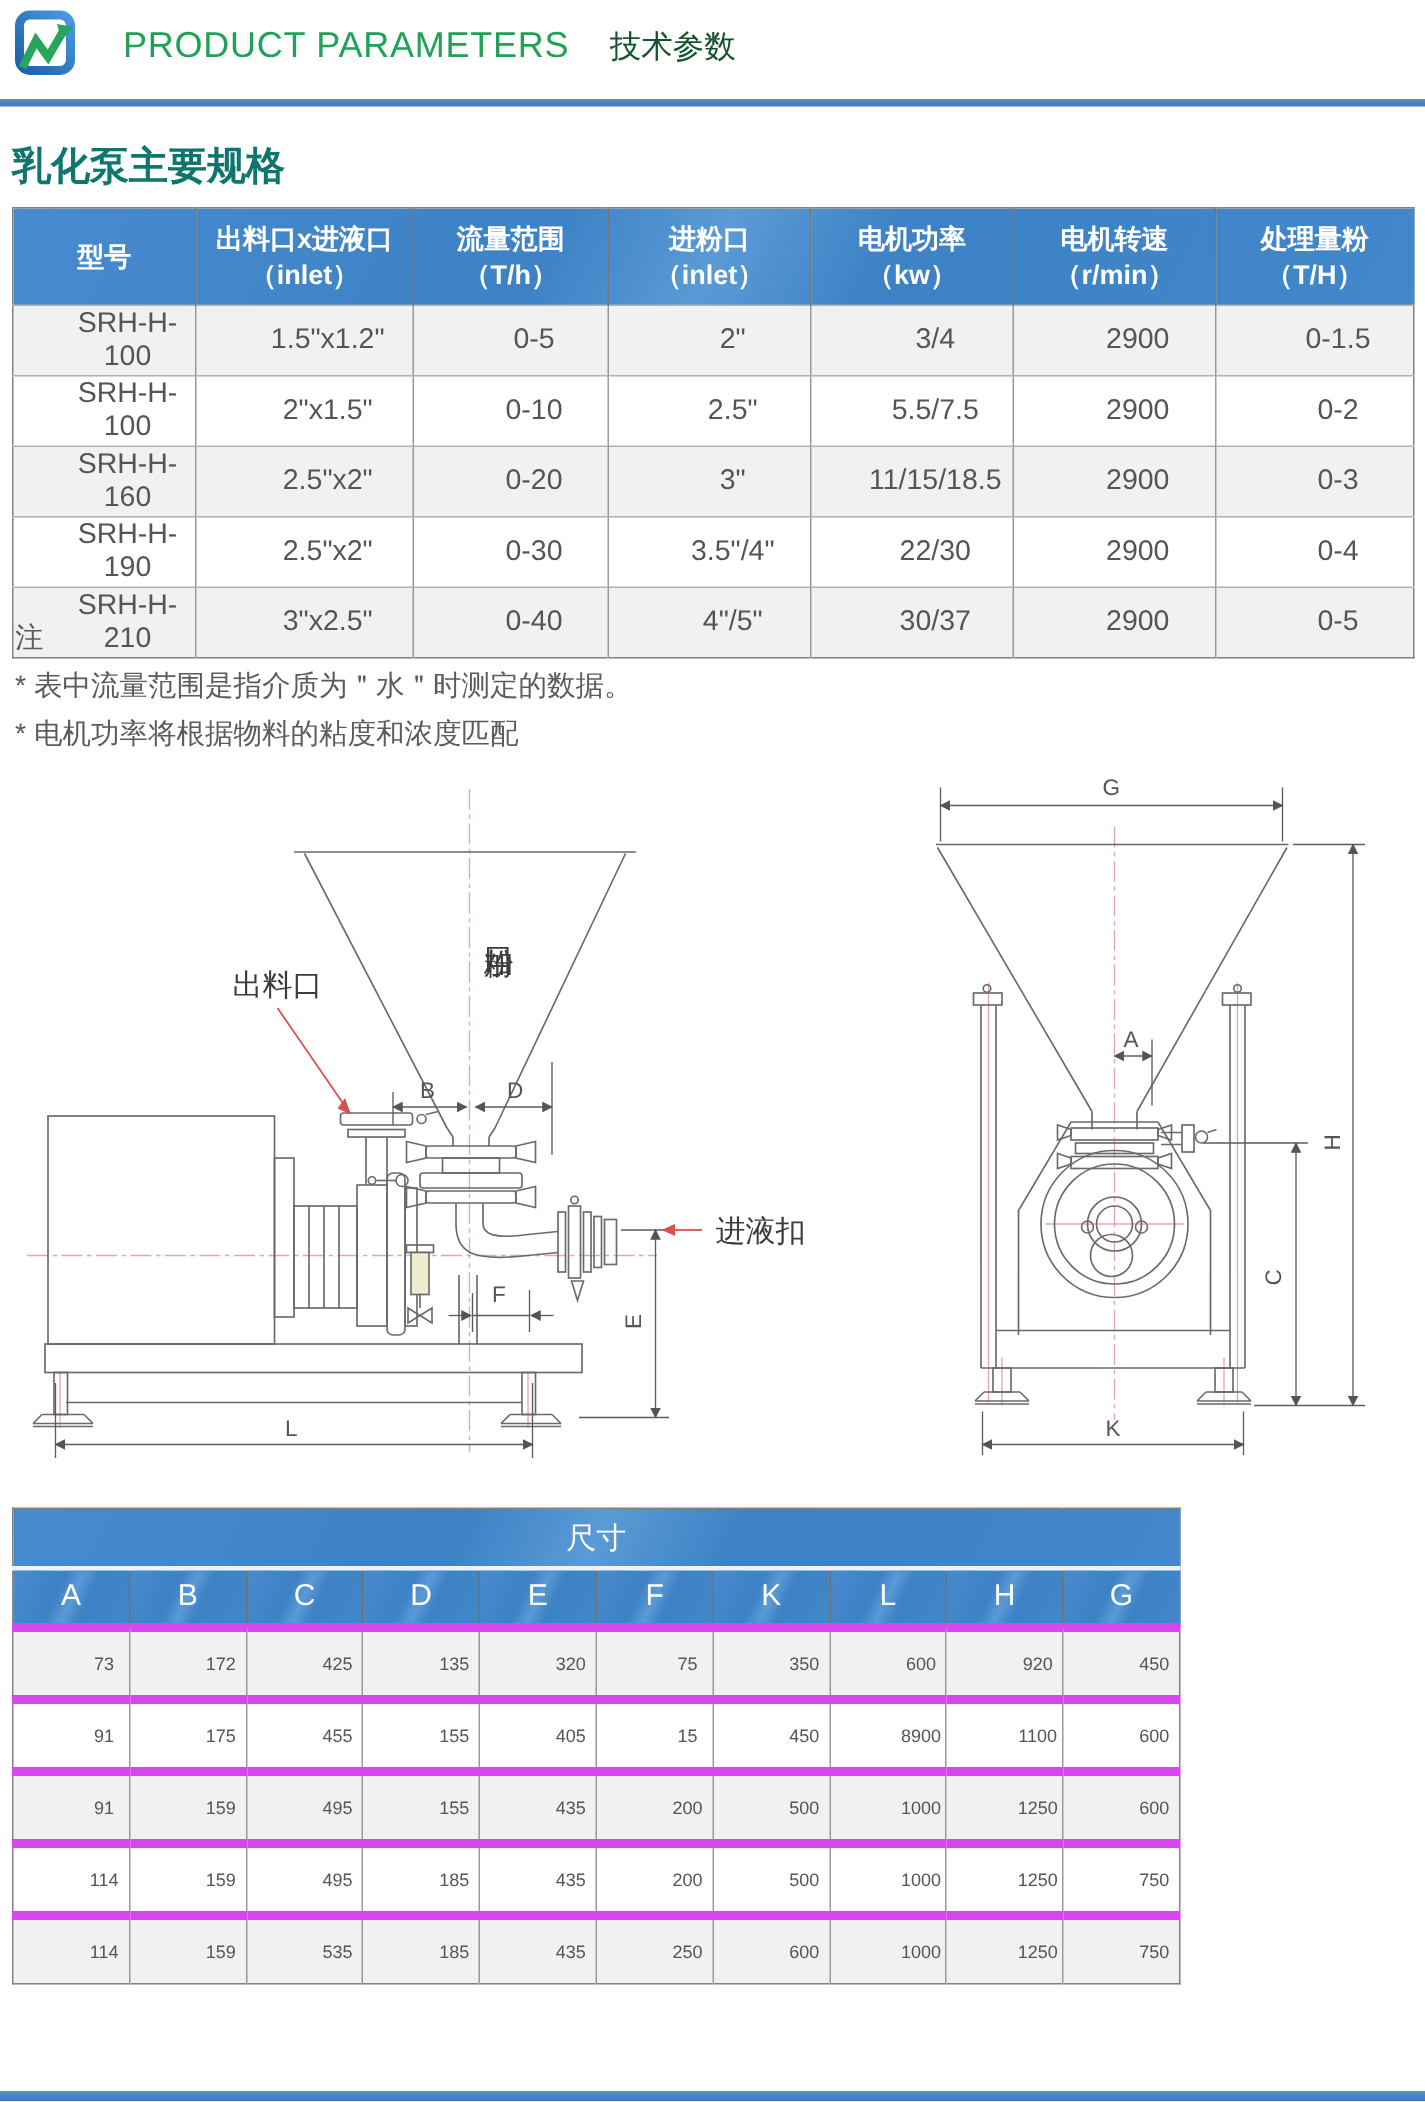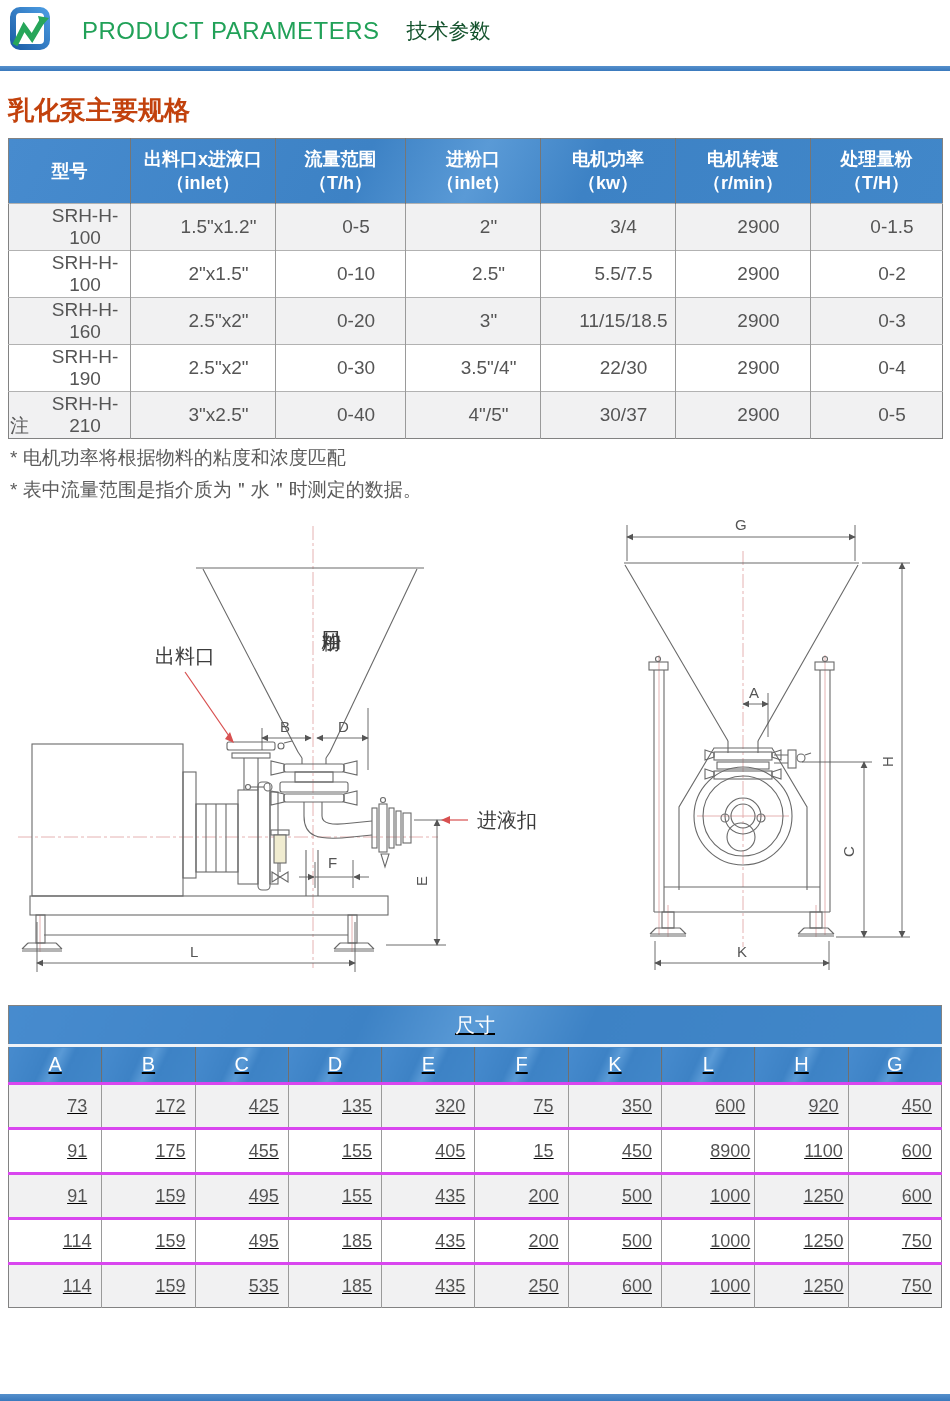--- a/index.html
+++ b/index.html
@@ -4,21 +4,21 @@
 <style>
   html,body{margin:0;padding:0;background:#fff;}
   body{font-family:"Liberation Sans","DejaVu Sans",sans-serif;}
   #page{position:relative;width:950px;height:1401px;background:#fff;overflow:hidden;}
 
   .hdr{position:absolute;left:8px;display:flex;align-items:center;gap:27px;}
   .hdr .en{color:#21a158;font-size:24px;letter-spacing:.5px;}
   .hdr .zh{color:#14532d;font-size:21px;}
   .divider{position:absolute;left:0;width:950px;background:linear-gradient(#5590cc,#3a79bd);}
 
-  .sect{position:absolute;top:93px;left:8px;font-size:26px;font-weight:bold;color:#c2410c;}
+  .sect{position:absolute;top:93px;left:8px;font-size:26px;font-weight:bold;color:#0f766e;}
 
   table{border-collapse:collapse;table-layout:fixed;}
   .tblwrap{position:absolute;left:8px;width:934px;}
   .blueHead{background:linear-gradient(115deg,#478bce 0%,#3d82c5 38%,#5a9ad6 50%,#3d82c5 62%,#4187c9 100%);color:#fff;font-weight:normal;}
 
   .spec table{width:934px;border:1px solid #828282;}
   .spec th{height:62px;font-size:18px;line-height:24px;border-left:1px solid #767676;}
   .spec th:first-child{border-left:none;}
   .spec td{height:40px;text-align:center;font-size:19px;color:#555;
            border-left:1px solid #9a9a9a;border-top:1px solid #b2b2b2;padding-left:32px;}
@@ -29,26 +29,26 @@
 
   .drawings{position:absolute;top:505px;left:0;width:950px;height:498px;}
   .drawings svg{position:absolute;}
   .dwg-line{stroke:#6a6a6a;stroke-width:1.1;fill:none;}
   .dwg-center{stroke:#e2a9a9;stroke-width:0.9;fill:none;}
   .dwg-dim{stroke:#5c5c5c;stroke-width:0.9;fill:none;}
   .dwg-red{stroke:#d85050;stroke-width:1.2;fill:none;}
   .dim-txt{font-size:15px;fill:#555;}
   .cjk-txt{font-size:20px;fill:#3c3c3c;}
 
-  .dims table{width:934px;border:1px solid #828282;text-decoration:underline;}
+  .dims table{width:779px;border:1px solid #828282;}
   .dims .titleCell{height:36px;font-size:20px;border-bottom:3px solid #eef2f7;}
   .dims .letter{height:33px;font-size:20px;border-left:1px solid #6f6f6f;}
   .dims .letter:first-child{border-left:none;}
-  .dims td{height:40px;text-align:center;font-size:18px;color:#555;
-           border-left:1px solid #9a9a9a;border-top:3px solid #d946ef;padding-left:45px;}
+  .dims td{height:40px;text-align:center;font-size:12px;color:#555;
+           border-left:1px solid #9a9a9a;border-top:6px solid #d946ef;padding-left:45px;}
   .dims td:first-child{border-left:none;}
   .dims tbody tr:nth-child(odd){background:#f1f1f2;}
 </style>
 </head>
 <body>
 
 <div id="page">
 
   <div class="hdr" style="top:6px">
     <svg width="47" height="50" viewBox="0 0 47 50">
@@ -156,22 +156,22 @@
             <td>30/37</td>
             <td>2900</td>
             <td>0-5</td>
           </tr>
         </tbody>
     </table>
   </div>
 
   <div class="notes">
     <div>注</div>
+    <div>* 表中流量范围是指介质为＂水＂时测定的数据。</div>
     <div>* 电机功率将根据物料的粘度和浓度匹配</div>
-    <div>* 表中流量范围是指介质为＂水＂时测定的数据。</div>
   </div>
 
   <div class="drawings">
 
     <svg style="left:0;top:15px" width="560" height="470" viewBox="0 0 560 470">
       <defs>
         <marker id="ah1" viewBox="0 0 10 10" refX="9" refY="5" markerWidth="8" markerHeight="8" orient="auto-start-reverse">
           <path d="M0,0 L10,5 L0,10 z" fill="#555"></path>
         </marker>
       </defs>

